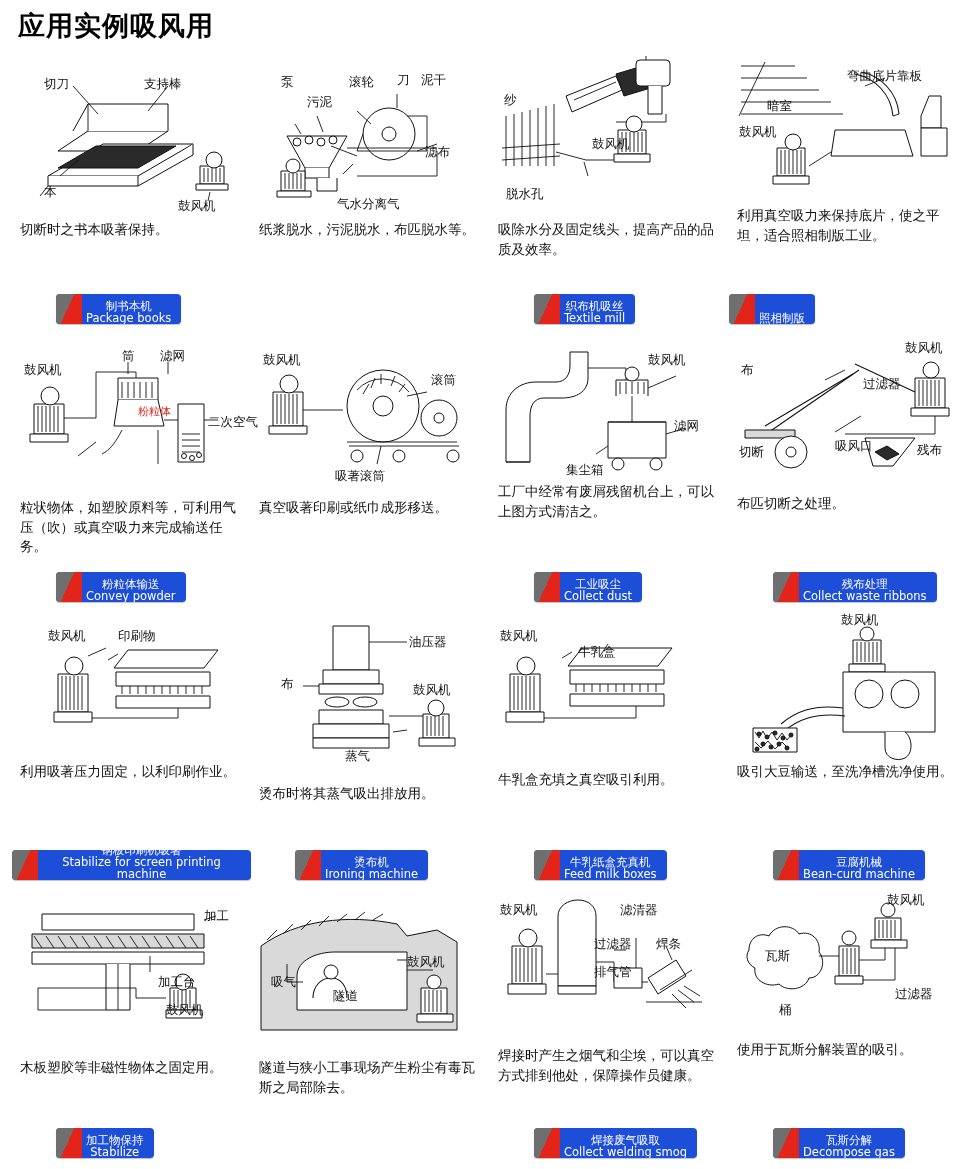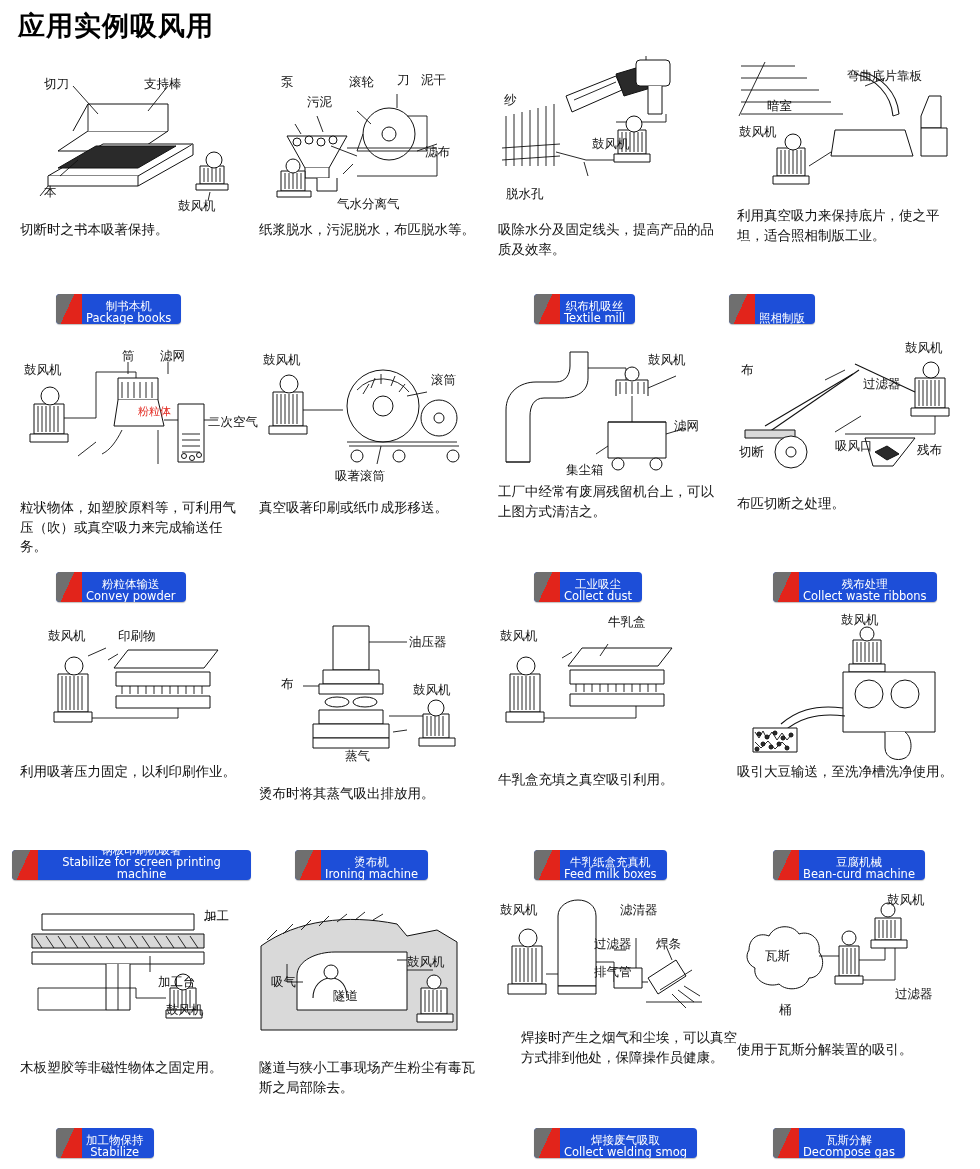--- a/index.html
+++ b/index.html
@@ -425,21 +425,21 @@
           <path d="M86 36 L176 36 L162 54 L72 54 Z" class="fillwhite"></path>
           <path d="M74 58 L168 58 L168 72 L74 72 Z" class="fillwhite"></path>
           <path d="M80 72 L80 80 M88 72 L88 80 M96 72 L96 80 M104 72 L104 80 M112 72 L112 80 M120 72 L120 80 M128 72 L128 80 M136 72 L136 80 M144 72 L144 80 M152 72 L152 80 M160 72 L160 80" class="thin"></path>
           <path d="M74 82 L168 82 L168 94 L74 94 Z" class="fillwhite"></path>
           <path d="M48 106 L140 106 L140 94" class="thin"></path>
           <path d="M66 46 L76 40" class="thin"></path>
           <path d="M104 44 L112 32" class="thin"></path>
         </g>
       </svg>
       <span class="lbl" style="left:4px;top:16px;">鼓风机</span>
-      <span class="lbl" style="left:82px;top:2px;margin-left:30px;">牛乳盒</span>
+      <span class="lbl" style="left:82px;top:32px;">牛乳盒</span>
     </div>
     <div class="desc" style="top:158px;">牛乳盒充填之真空吸引利用。</div>
     <div class="badge">
       <span class="stripe"></span>
       <span class="txt">
         <span class="cn">牛乳纸盒充真机</span>
         <span class="en">Feed milk boxes</span>
       </span>
     </div>
   </div>
@@ -568,21 +568,21 @@
           <path d="M170 56 L176 70" class="thin"></path>
           <path d="M118 60 L130 60" class="thin"></path>
         </g>
       </svg>
       <span class="lbl" style="left:4px;top:12px;">鼓风机</span>
       <span class="lbl" style="left:124px;top:12px;">滤清器</span>
       <span class="lbl" style="left:98px;top:46px;">过滤器</span>
       <span class="lbl" style="left:160px;top:46px;">焊条</span>
       <span class="lbl" style="left:98px;top:74px;">排气管</span>
     </div>
-    <div class="desc" style="top:138px;margin-left:23px;">焊接时产生之烟气和尘埃，可以真空方式排到他处，保障操作员健康。</div>
+    <div class="desc" style="top:156px;">焊接时产生之烟气和尘埃，可以真空方式排到他处，保障操作员健康。</div>
     <div class="badge">
       <span class="stripe"></span>
       <span class="txt">
         <span class="cn">焊接废气吸取</span>
         <span class="en">Collect welding smog</span>
       </span>
     </div>
   </div>
 
   <div class="cell">

